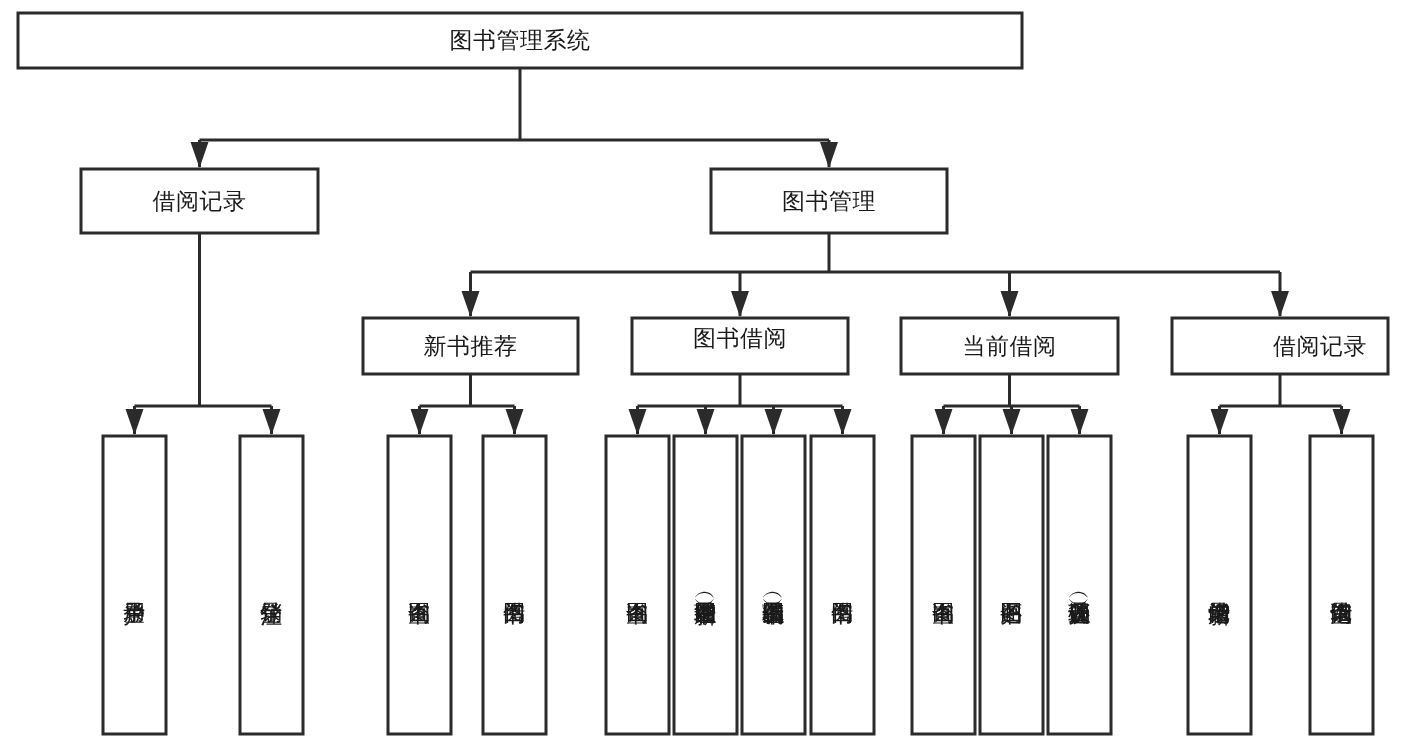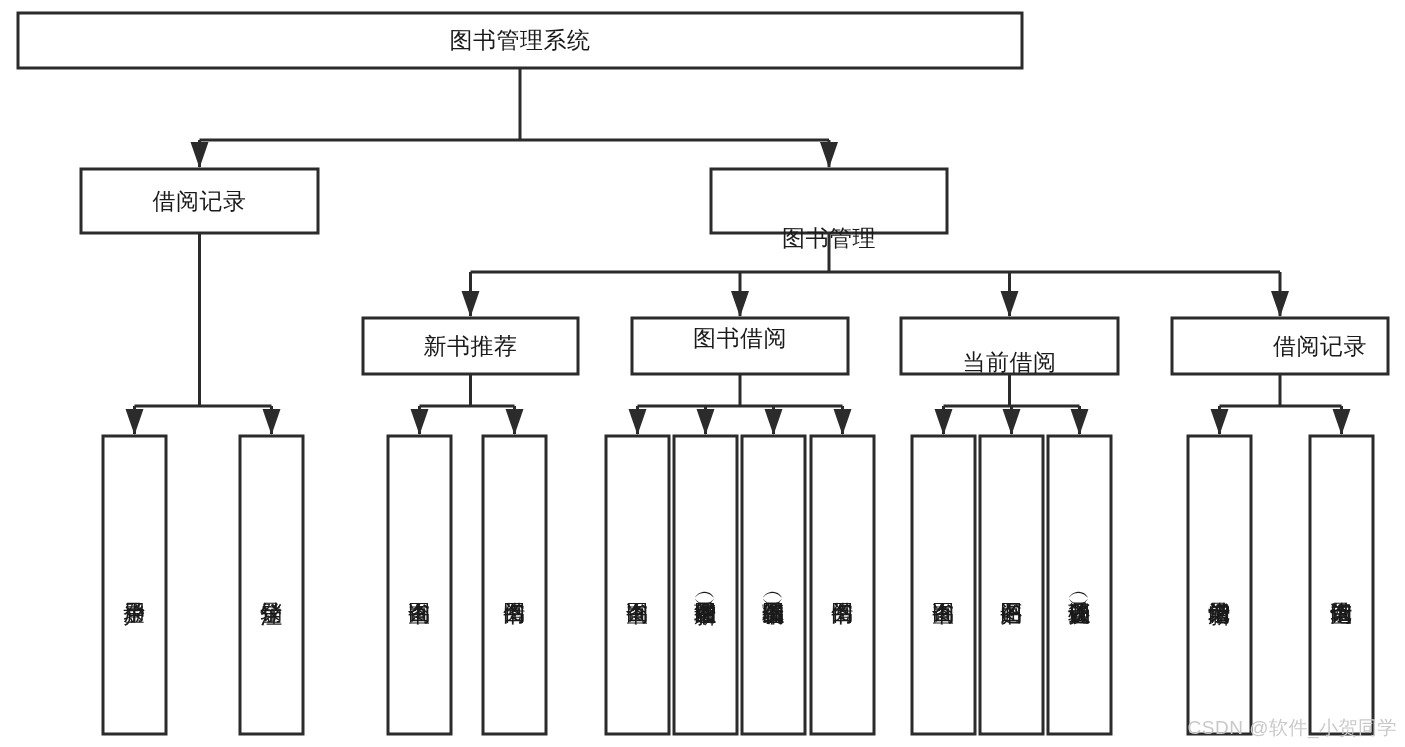--- a/index.html
+++ b/index.html
@@ -156,34 +156,33 @@
         <rect x="980" y="436" width="63" height="298" class="node-rect"></rect>
         <rect x="1048" y="436" width="63" height="298" class="node-rect"></rect>
         <rect x="1188" y="436" width="63" height="298" class="node-rect"></rect>
         <rect x="1310" y="436" width="63" height="298" class="node-rect"></rect>
       </g>
   </svg>
 
   <div id="labels-layer">
       <div class="node-label-h" style="left: 18px; top: 13px; width: 1004px; height: 55px;">图书管理系统</div>
       <div class="node-label-h" style="left: 81px; top: 169px; width: 237px; height: 64px;">借阅记录</div>
-      <div class="node-label-h" style="left: 711px; top: 169px; width: 236px; height: 64px; margin-top: 37px;">图书管理</div>
+      <div class="node-label-h" style="left: 711px; top: 169px; width: 236px; height: 64px;">图书管理</div>
       <div class="node-label-h" style="left: 363px; top: 318px; width: 215px; height: 56px; text-align: center;">新书推荐</div>
       <div class="node-label-h" style="left: 632px; top: 318px; width: 216px; height: 40px;">图书借阅</div>
-      <div class="node-label-h" style="left: 901px; top: 318px; width: 217px; height: 56px; margin-top: 16px;">当前借阅</div>
+      <div class="node-label-h" style="left: 901px; top: 318px; width: 217px; height: 56px;">当前借阅</div>
       <div class="node-label-h" style="left: 1212px; top: 318px; width: 216px; height: 56px;">借阅记录</div>
       <div class="node-label-v" style="left: 103px; top: 436px; width: 63px; height: 298px;">用户登录</div>
       <div class="node-label-v" style="left: 240px; top: 436px; width: 63px; height: 298px;">注销登录</div>
       <div class="node-label-v" style="left: 388px; top: 436px; width: 63px; height: 298px;">查询图书</div>
       <div class="node-label-v" style="left: 483px; top: 436px; width: 63px; height: 298px;">借阅图书</div>
       <div class="node-label-v" style="left: 606px; top: 436px; width: 63px; height: 298px;">查询图书</div>
       <div class="node-label-v" style="left: 674px; top: 436px; width: 63px; height: 298px;">新增图书（管理员）</div>
       <div class="node-label-v" style="left: 742px; top: 436px; width: 63px; height: 298px;">编辑图书（管理员）</div>
       <div class="node-label-v" style="left: 811px; top: 436px; width: 63px; height: 298px;">借阅图书</div>
       <div class="node-label-v" style="left: 912px; top: 436px; width: 63px; height: 298px;">查询图书</div>
       <div class="node-label-v" style="left: 980px; top: 436px; width: 63px; height: 298px;">归还图书</div>
       <div class="node-label-v" style="left: 1048px; top: 436px; width: 63px; height: 298px;">确认归还（管理员）</div>
       <div class="node-label-v" style="left: 1188px; top: 436px; width: 63px; height: 298px;">新增借阅记录</div>
       <div class="node-label-v" style="left: 1310px; top: 436px; width: 63px; height: 298px;">查询借阅记录</div>
     </div>
 
-  <div class="watermark">CSDN @软件_小贺同学</div>
 </div>
 
 </body></html>

